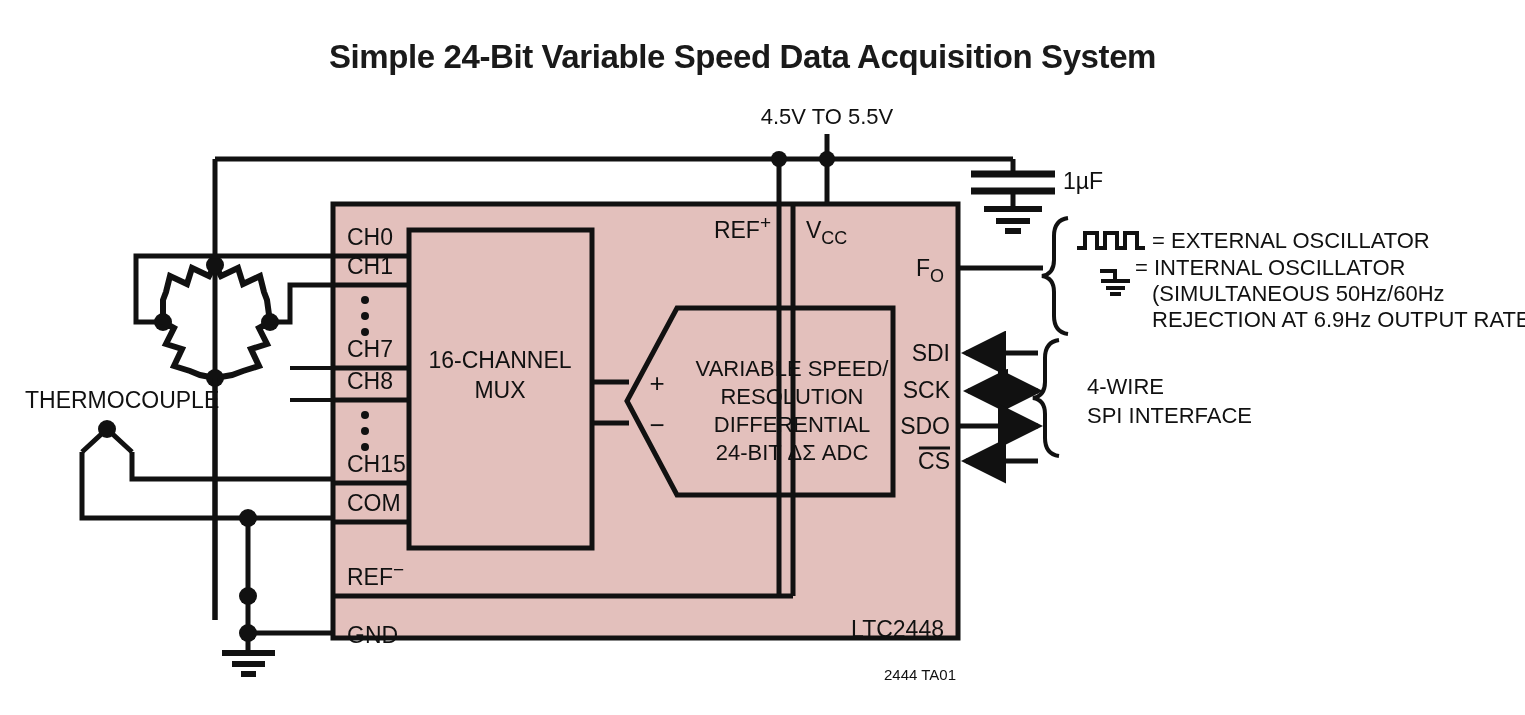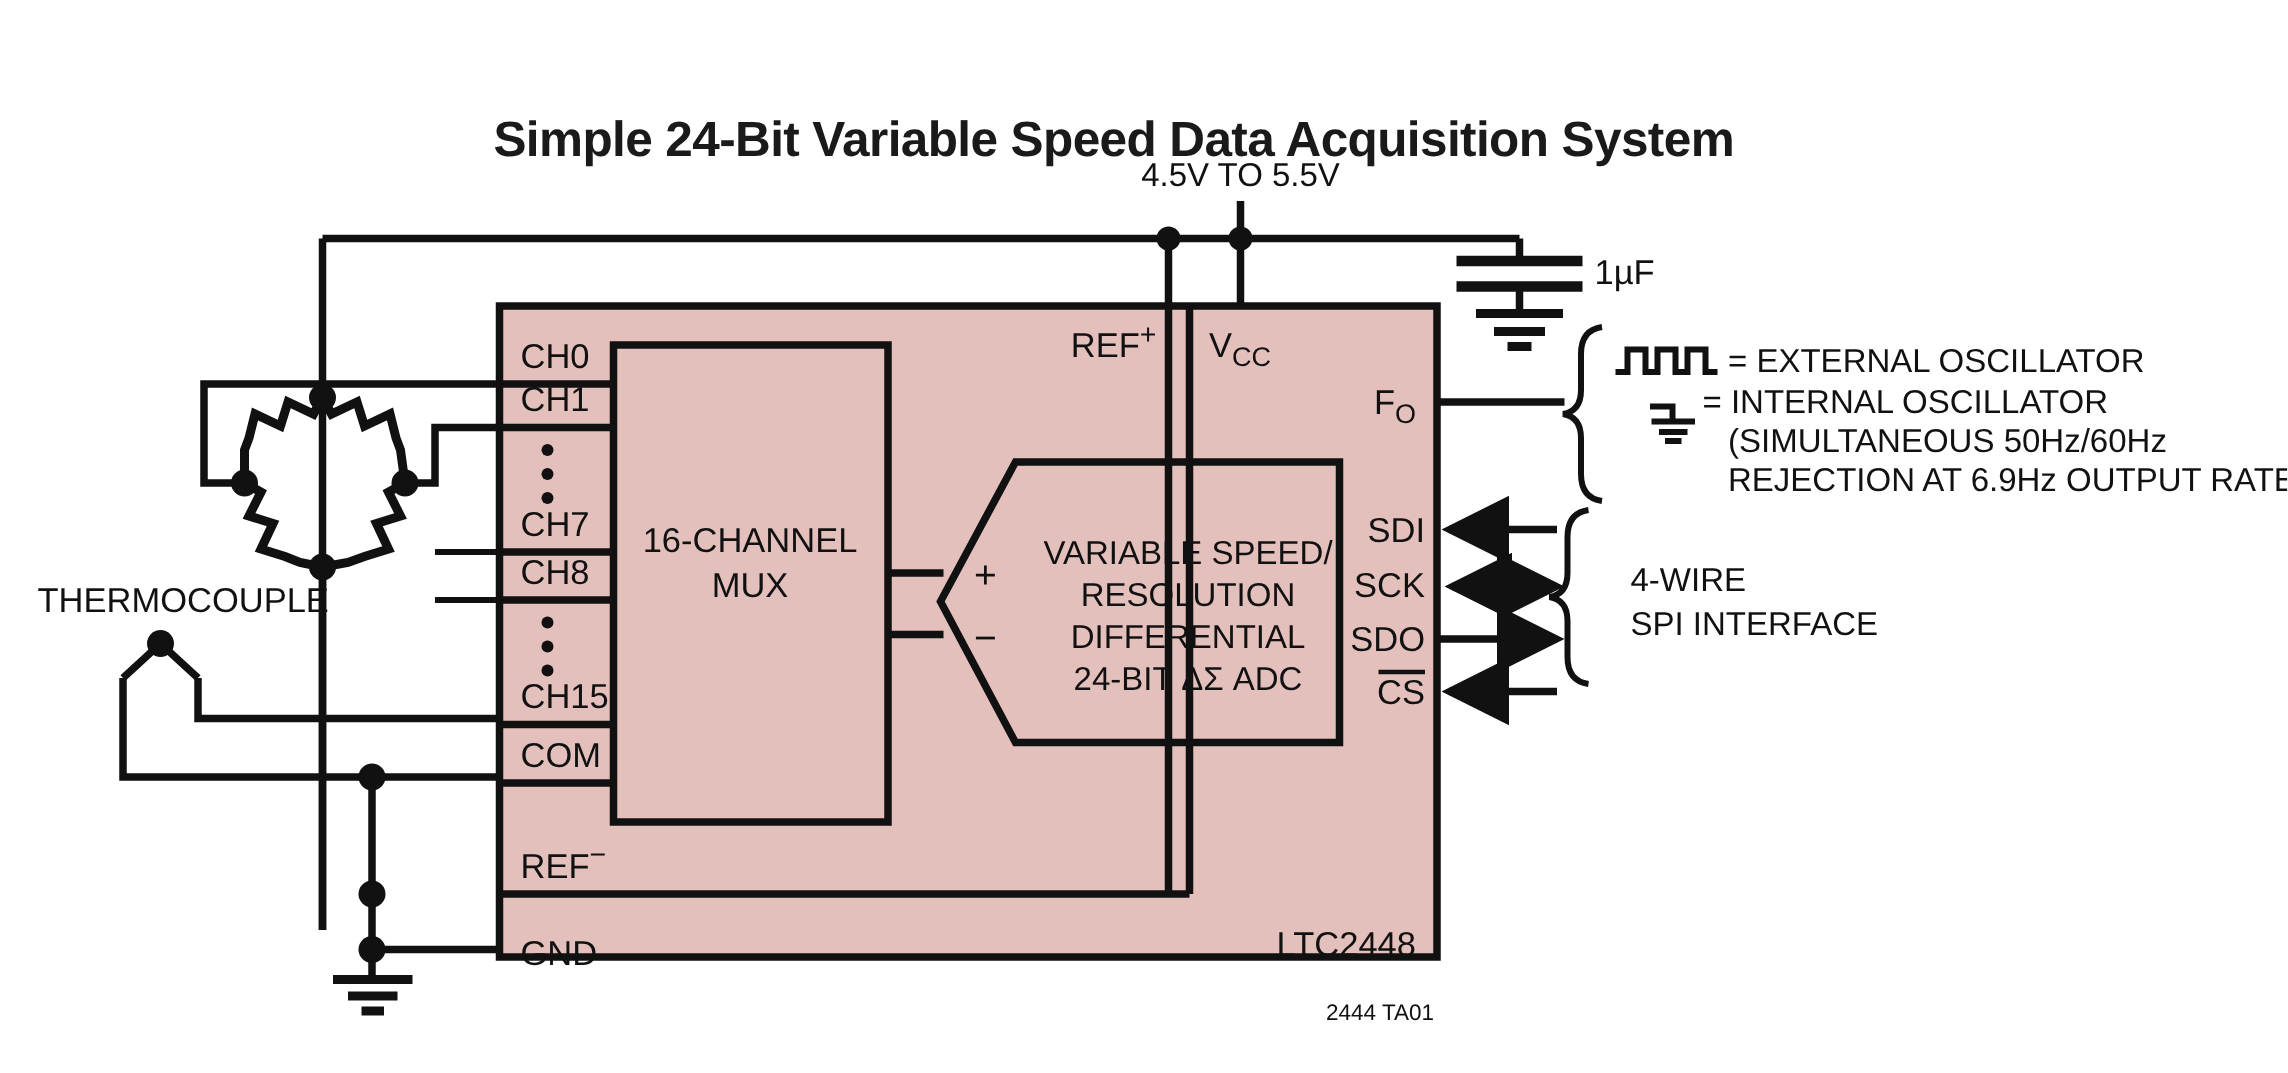--- a/index.html
+++ b/index.html
@@ -4,21 +4,20 @@
 <style>
   html,body{margin:0;padding:0;background:#ffffff;}
   #root{
     position:relative;width:1525px;height:715px;background:#ffffff;overflow:hidden;
     font-family:"Liberation Sans", sans-serif;
   }
   #title{
     position:absolute;left:0;top:38px;width:1485px;text-align:center;
     font-size:33px;font-weight:bold;letter-spacing:-0.4px;color:#1a1a1a;
     font-family:"Liberation Sans", sans-serif;
-    margin-top:36px;
   }
   svg#canvas{position:absolute;left:0;top:0;width:1525px;height:715px;}
   .lbl{font-family:"Liberation Sans", sans-serif;fill:#111111;}
 </style>
 </head>
 <body>
 
 <div id="root">
 
   <div id="title">Simple 24-Bit Variable Speed Data Acquisition System</div>

